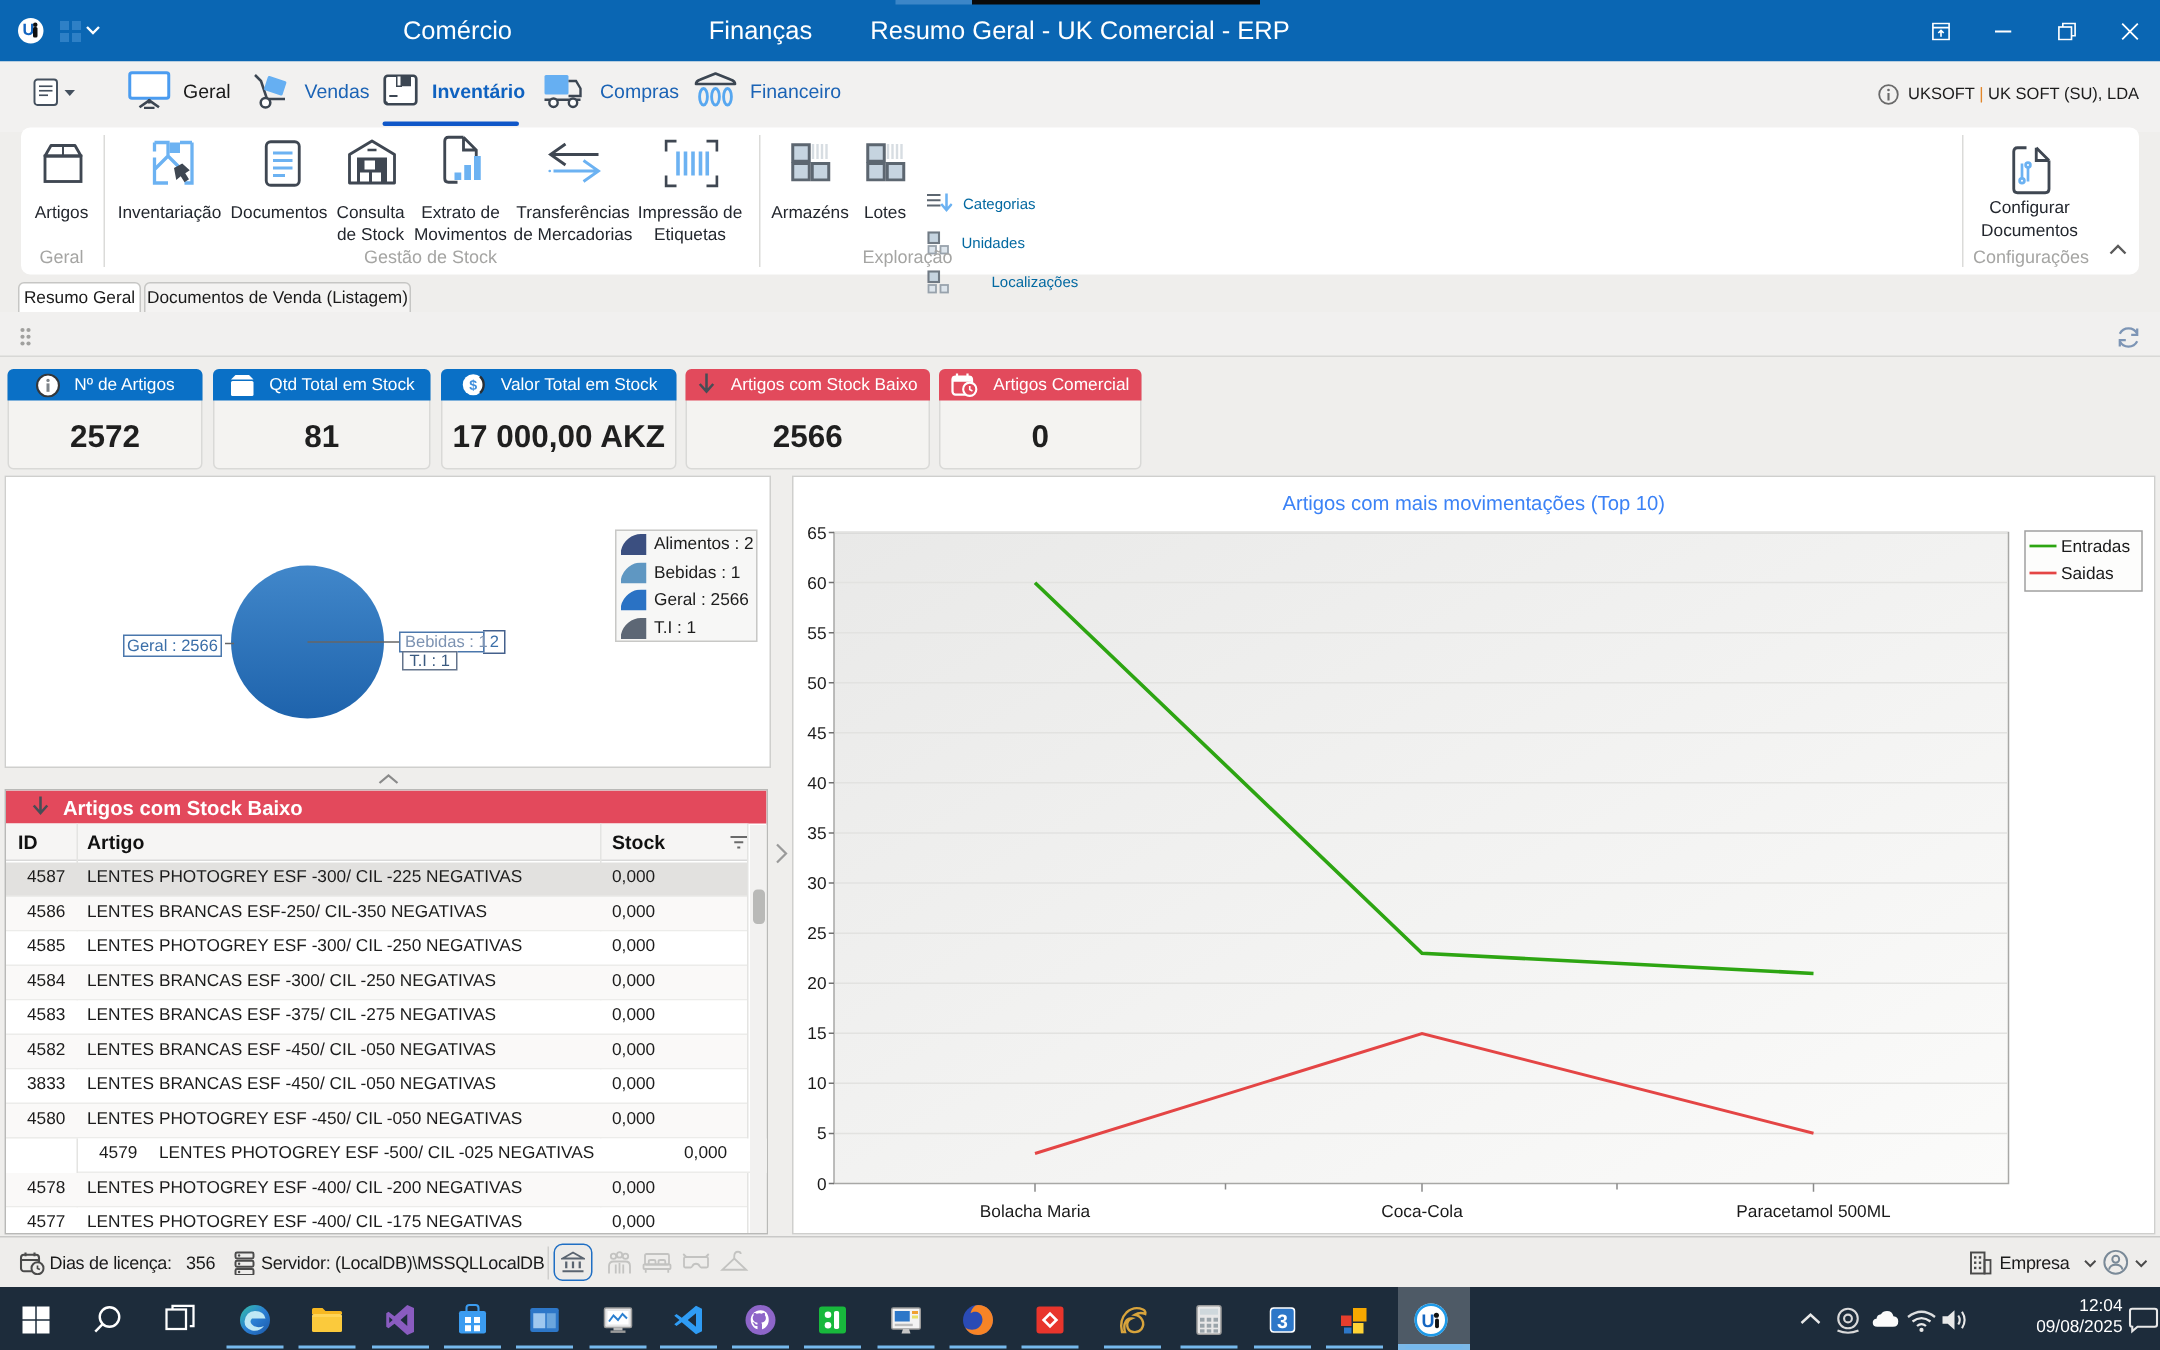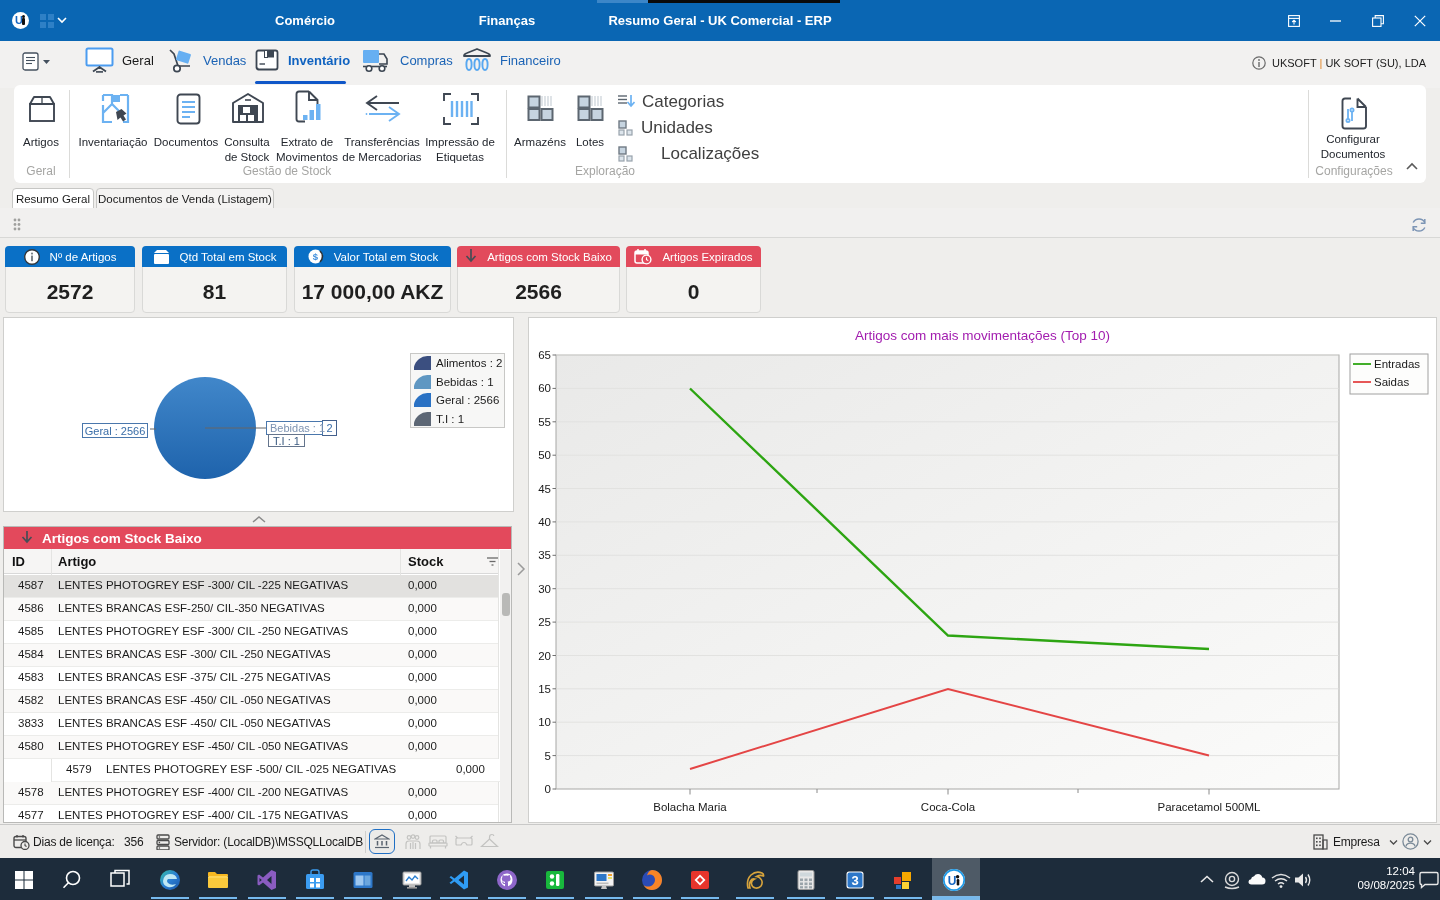--- a/index.html
+++ b/index.html
@@ -2,30 +2,30 @@
 <html><head>
 <meta charset="utf-8">
 <style>
   * { margin:0; padding:0; box-sizing:border-box; }
   html,body { width:1440px; height:900px; overflow:hidden; font-family:"Liberation Sans", sans-serif; }
   body { position:relative; background:#efeeec; }
   .abs { position:absolute; }
   svg { display:block; }
   
   #titlebar { position:absolute; left:0; top:0; width:1440px; height:41px; background:#0a66b3; color:#fff; }
-  #titlebar .menu { position:absolute; top:0; height:41px; line-height:41px; font-size:13px; color:#fff; text-align:center;font-weight:bold; }
+  #titlebar .menu { position:absolute; top:0; height:41px; line-height:41px; font-size:17px; color:#fff; text-align:center; }
   
   #tabrow { position:absolute; left:0; top:41px; width:1440px; height:47px; background:#f2f1f0; }
   .rtab { position:absolute; top:-2px; height:42px; display:flex; align-items:center; gap:7px; font-size:13px; color:#1b63b5; }
   
   #ribbon { position:absolute; left:14px; top:85px; width:1412px; height:98px; background:#ffffff; border-radius:6px; }
   .gsep { position:absolute; top:5px; width:1px; height:88px; background:#dbdbd9; }
   .glabel { position:absolute; top:79px; font-size:12px; color:#a5a5a3; text-align:center; }
   .rbtn-label { position:absolute; font-size:11.5px; color:#23272e; text-align:center; line-height:15px; white-space:nowrap; }
-  .smallbtn { position:absolute; display:flex; align-items:center; gap:7px; font-size:17px; color:#404040; }
+  .smallbtn { position:absolute; display:flex; align-items:center; gap:7px; font-size:10px; color:#0369a1;margin-top:36px; }
   
   #doctabs { position:absolute; left:0; top:186px; width:1440px; height:22px; }
   .dtab { position:absolute; top:2px; height:21px; border:1px solid #c6c6c4; border-radius:4px 4px 0 0; font-size:11.5px; white-space:nowrap; color:#1a1a1a; display:flex; align-items:center; justify-content:center; }
   
   #toolstrip { position:absolute; left:0; top:208px; width:1440px; height:30px; background:#f1f0ef; border-bottom:1px solid #d8d8d6; }
   
   .kpi { position:absolute; top:246px; height:67px; background:#f4f3f1; border:1px solid #d9d9d7; border-radius:4px; }
   .kpi .hdr { position:absolute; left:-1px; top:-1px; right:-1px; height:21px; border-radius:4px 4px 0 0; display:flex; align-items:center; justify-content:center; gap:10px; color:#fff; font-size:11.5px; }
   .kpi .val { position:absolute; left:0; right:0; top:33px; text-align:center; font-size:21px; font-weight:bold; color:#1f1f1f; }
   .hdr-blue { background:#0a70c6; }
@@ -373,21 +373,21 @@
 <div class="kpi" style="left:626px;width:135px;">
   <div class="hdr hdr-red">
       <svg width="18" height="17">
         <rect x="1" y="3" width="13" height="12" rx="2" fill="none" stroke="#fff" stroke-width="1.5"></rect>
         <rect x="1" y="3" width="13" height="3.5" fill="#fff"></rect>
         <line x1="4" y1="1" x2="4" y2="4" stroke="#fff" stroke-width="1.5"></line>
         <line x1="11" y1="1" x2="11" y2="4" stroke="#fff" stroke-width="1.5"></line>
         <circle cx="12.5" cy="11.5" r="4.4" fill="#e24a5c" stroke="#fff" stroke-width="1.4"></circle>
         <path d="M12.5 9.3 L12.5 11.7 L14.3 12.6" fill="none" stroke="#fff" stroke-width="1.1"></path>
       </svg>
-      <span>Artigos Expirados</span>
+      <span>Artigos Comercial</span>
     </div>
   <div class="val">0</div>
 </div>
 
 <div class="panel" id="piepanel" style="left:3px;top:317px;width:511px;height:195px;">
   <svg class="abs" style="left:0;top:0" width="509" height="193">
     <defs>
       <linearGradient id="pieg" x1="0" y1="0" x2="0" y2="1">
         <stop offset="0" stop-color="#4187ca"></stop>
           <stop offset="1" stop-color="#1e63ac"></stop>
@@ -508,21 +508,21 @@
         <span class="art">LENTES PHOTOGREY ESF -400/ CIL -175 NEGATIVAS</span>
         <span class="stk">0,000</span>
       </div>
     </div>
 
   <div class="abs" style="left:496px;top:23px;width:12px;height:274px;background:#f2f1f0;"></div>
   <div class="abs" style="left:498px;top:66px;width:8px;height:23px;background:#b9b9b7;border-radius:3px;"></div>
 </div>
 
 <div class="panel" id="chartpanel" style="left:528px;top:317px;width:909px;height:506px;">
-  <div class="abs" style="left:0;top:10px;width:100%;text-align:center;font-size:13.5px;color:#a21caf;">Artigos com mais movimentações (Top 10)</div>
+  <div class="abs" style="left:0;top:10px;width:100%;text-align:center;font-size:13.5px;color:#3b82f6;">Artigos com mais movimentações (Top 10)</div>
   <svg class="abs" style="left:0;top:0" width="907" height="504" id="linechart">
     <defs>
       <linearGradient id="plotg" x1="0" y1="0" x2="1" y2="1">
         <stop offset="0" stop-color="#e9e9e8"></stop>
           <stop offset="1" stop-color="#fbfbfa"></stop>
       </linearGradient>
     </defs>
     <rect x="27" y="37" width="783" height="434" fill="url(#plotg)" stroke="#a8a8a6" stroke-width="1"></rect>
       <line x1="27.5" y1="437.6" x2="809.5" y2="437.6" stroke="#e2e2e0" stroke-width="1"></line>
       <line x1="27.5" y1="404.2" x2="809.5" y2="404.2" stroke="#e2e2e0" stroke-width="1"></line>

